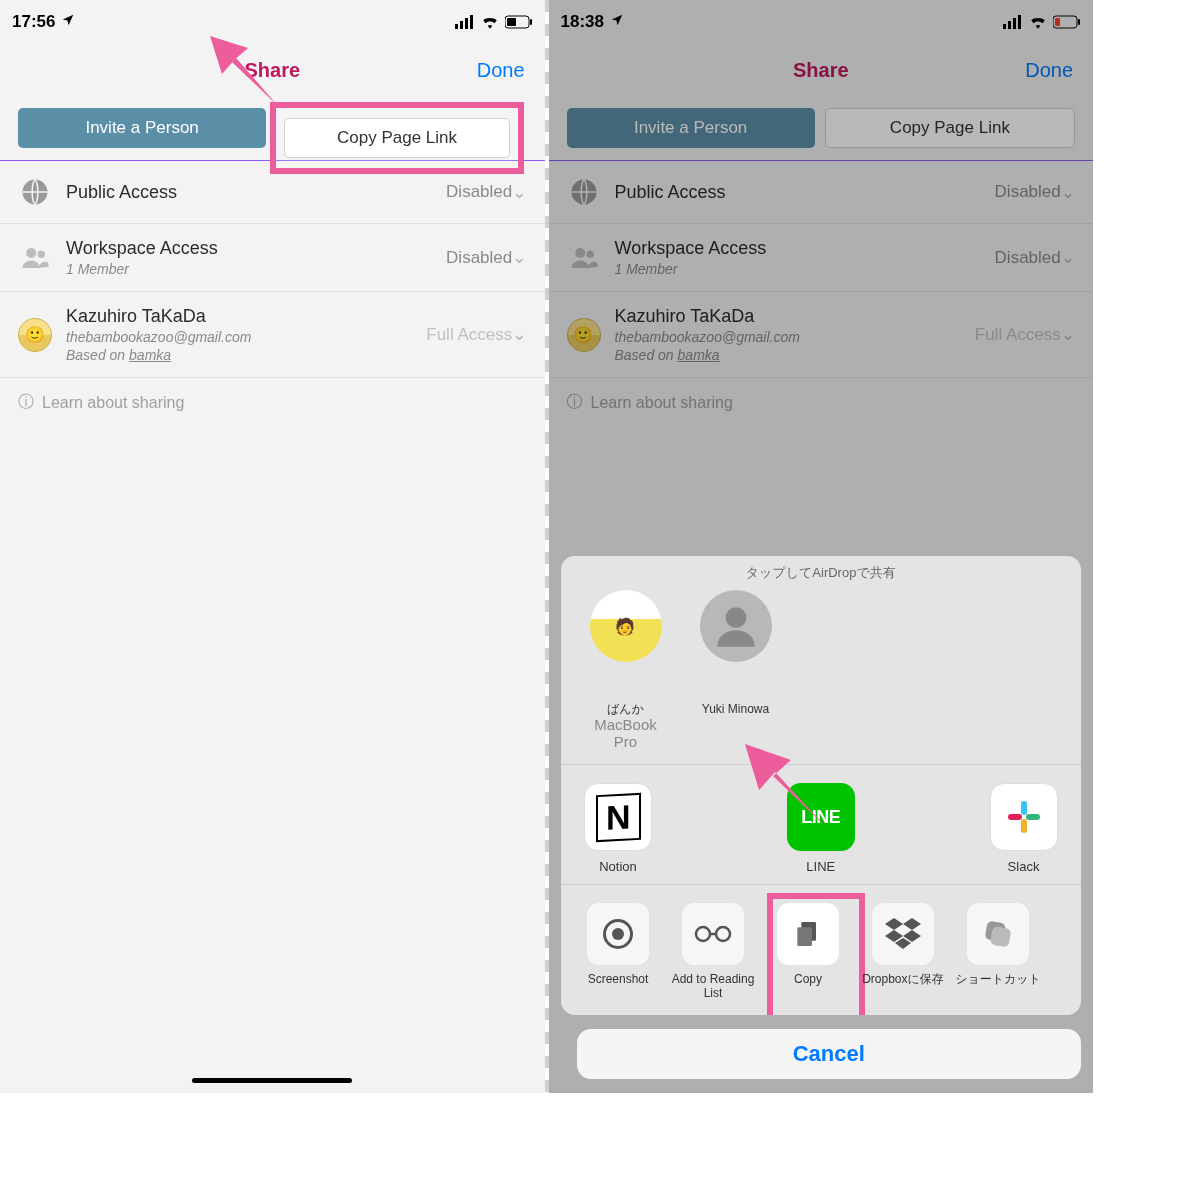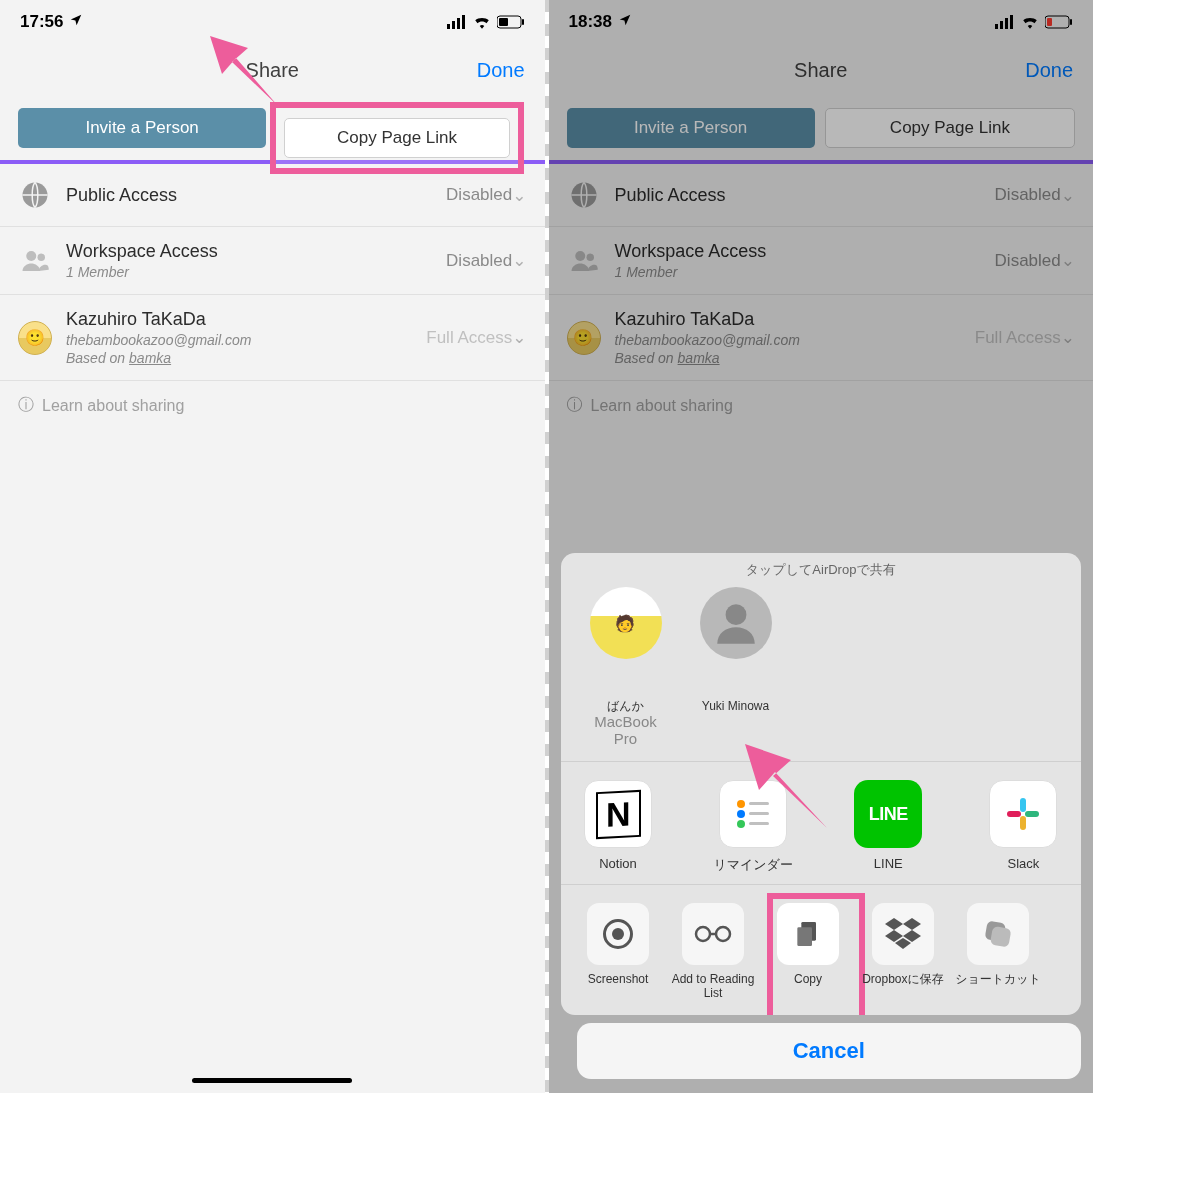--- a/index.html
+++ b/index.html
@@ -1,42 +1,42 @@
 <!DOCTYPE html>
 <html><head>
 <meta charset="utf-8">
 <style>
   * { box-sizing: border-box; margin: 0; padding: 0; font-family: -apple-system, BlinkMacSystemFont, "Helvetica Neue", Arial, sans-serif; }
   body { background: #fff; width: 1200px; height: 1200px; overflow: hidden; }
   .canvas { display: flex; width: 1093px; height: 1093px; gap: 0; }
   .phone { width: 545px; height: 1093px; background: #f3f3f3; position: relative; overflow: hidden; }
   .divider { width: 4px; background: repeating-linear-gradient(to bottom, #d0d0d0 0 12px, transparent 12px 24px); }
   
-  .status-bar { height: 44px; display: flex; justify-content: space-between; align-items: center; padding: 0 20px; font-size: 17px; font-weight: 600; color: #000; }
+  .status-bar { height: 44px; display: flex; justify-content: space-between; align-items: center; padding: 0 12px; font-size: 17px; font-weight: 600; color: #000; }
   .status-left { display: flex; align-items: center; gap: 6px; }
   .status-right { display: flex; align-items: center; gap: 6px; }
   .location-icon svg { width: 14px; height: 14px; }
   .signal svg, .wifi svg, .battery svg { display: block; }
   
   .nav-bar { position: relative; height: 52px; display: flex; align-items: center; justify-content: center; }
-  .nav-title { font-size: 20px; font-weight: 400; color: #404040; }
+  .nav-title { font-size: 20px; font-weight: 700; color: #be185d; }
   .nav-done { position: absolute; right: 20px; font-size: 20px; color: #007aff; font-weight: 400; }
   
   .btn-row { display: flex; gap: 10px; padding: 12px 18px; background: #f3f3f3; }
   .btn { flex: 1; height: 40px; border-radius: 5px; display: flex; align-items: center; justify-content: center; font-size: 17px; }
   .btn-primary { background: #5b8fa8; color: #fff; }
   .btn-secondary { background: #fff; color: #333; border: 1px solid #d0d0d0; }
   
   .highlight-box { position: absolute; border: 6px solid #ed5d9b; pointer-events: none; z-index: 10; }
   .highlight-1 { top: 102px; left: 270px; width: 254px; height: 72px; background: rgba(255,255,255,0.15);}
   .highlight-1 .btn-secondary { margin: 10px 8px 0 8px; height:40px; width: calc(100% - 16px);}
   
   .list { background: #f3f3f3; }
   .row { display: flex; align-items: center; padding: 14px 18px; border-bottom: 1px solid #e0e0e0; }
-  .row:first-child { border-top: 4px solid #8b5cf6; }
+  .row:first-child { border-top: 1px solid #8b5cf6; }
   .row-icon { width: 34px; height: 34px; display: flex; align-items: center; justify-content: center; flex-shrink: 0; margin-right: 14px; }
   .row-body { flex: 1; }
   .row-title { font-size: 18px; color: #2c2c2c; }
   .row-sub { font-size: 14px; color: #8a8a8a; margin-top: 2px; font-style: italic; }
   .row-sub a { color: #8a8a8a; text-decoration: underline; }
   .row-right { display: flex; align-items: center; color: #8a8a8a; font-size: 17px; }
   .chev { color: #b0b0b0; }
   .learn-row { display: flex; align-items: center; gap: 8px; padding: 14px 18px; color: #a0a0a0; font-size: 16px; }
   .home-indicator { position: absolute; bottom: 10px; left: 50%; transform: translateX(-50%); width: 160px; height: 5px; background: #000; border-radius: 3px; }
   
@@ -51,21 +51,21 @@
   .sheet-divider { height: 1px; background: #cfcfcf; }
   .app-row { display: flex; padding: 18px 10px 10px; justify-content: space-between; }
   .app-item { width: 95px; text-align: center; }
   .app-icon { width: 68px; height: 68px; border-radius: 14px; margin: 0 auto 8px; display: flex; align-items: center; justify-content: center; font-weight: bold; font-size: 28px; }
   .app-label { font-size: 13px; color: #333; }
   .action-row { display: flex; padding: 18px 10px 14px; justify-content: flex-start; }
   .action-item { width: 95px; text-align: center; position: relative; }
   .action-icon { width: 62px; height: 62px; border-radius: 12px; background: #f6f6f6; margin: 0 auto 8px; display: flex; align-items: center; justify-content: center; }
   .action-label { font-size: 12px; color: #333; line-height: 1.15; }
   .highlight-copy { position: absolute; border: 6px solid #ed5d9b; top: -10px; left: 6px; width: 98px; height: 138px; pointer-events: none; }
-  .cancel-btn { position: absolute; left: 28px; right: 12px; bottom: 14px; height: 56px; background: #fafafaee; border-radius: 14px; display: flex; align-items: center; justify-content: center; color: #007aff; font-size: 22px; font-weight: 600; }
+  .cancel-btn { position: absolute; left: 28px; right: 12px; bottom: 14px; height: 50px; background: #fafafaee; border-radius: 14px; display: flex; align-items: center; justify-content: center; color: #007aff; font-size: 22px; font-weight: 600; }
   
   .arrow { position: absolute; z-index: 20; }
   .arrow svg { display: block; }
   
   .avatar-img { width:34px; height:34px; border-radius:50%; background: linear-gradient(#f9e08a 50%, #e8c960 50%); border: 1px solid #d0b050; display:flex; align-items:center; justify-content:center;}
   
   .globe svg { width: 30px; height:30px; color:#9a9a9a;}
   .people svg { width: 30px; height:30px; color:#bdbdbd;}
   
   .icon-notion { background:#fff; border:1px solid #ddd; color:#000; font-family: Georgia, serif; font-size:34px;}
@@ -314,33 +314,20 @@
       <div class="sheet-divider"></div>
 
       <div class="app-row">
         <div class="app-item">
           <div class="app-icon icon-notion">
               <span style="border:2px solid #000;padding:2px 8px;transform:skewY(-3deg);display:inline-block;">N</span>
             </div>
           <div class="app-label">Notion</div>
         </div>
         <div class="app-item">
-          <div class="app-icon icon-reminder">
-            <svg width="44" height="44" viewBox="0 0 44 44">
-                <circle cx="10" cy="12" r="4" fill="#ff9500"></circle>
-                <circle cx="10" cy="22" r="4" fill="#007aff"></circle>
-                <circle cx="10" cy="32" r="4" fill="#34c759"></circle>
-                <rect x="18" y="10" width="20" height="3" rx="1.5" fill="#c0c0c0"></rect>
-                <rect x="18" y="20" width="20" height="3" rx="1.5" fill="#c0c0c0"></rect>
-                <rect x="18" y="30" width="20" height="3" rx="1.5" fill="#c0c0c0"></rect>
-              </svg>
-          </div>
-          <div class="app-label">リマインダー</div>
-        </div>
-        <div class="app-item">
           <div class="app-icon icon-line">LINE</div>
           <div class="app-label">LINE</div>
         </div>
         <div class="app-item">
           <div class="app-icon icon-slack">
             <svg width="40" height="40" viewBox="0 0 40 40">
                 <rect x="17" y="4" width="6" height="14" rx="3" fill="#36c5f0"></rect>
                 <rect x="22" y="17" width="14" height="6" rx="3" fill="#2eb67d"></rect>
                 <rect x="17" y="22" width="6" height="14" rx="3" fill="#ecb22e"></rect>
                 <rect x="4" y="17" width="14" height="6" rx="3" fill="#e01e5a"></rect>

